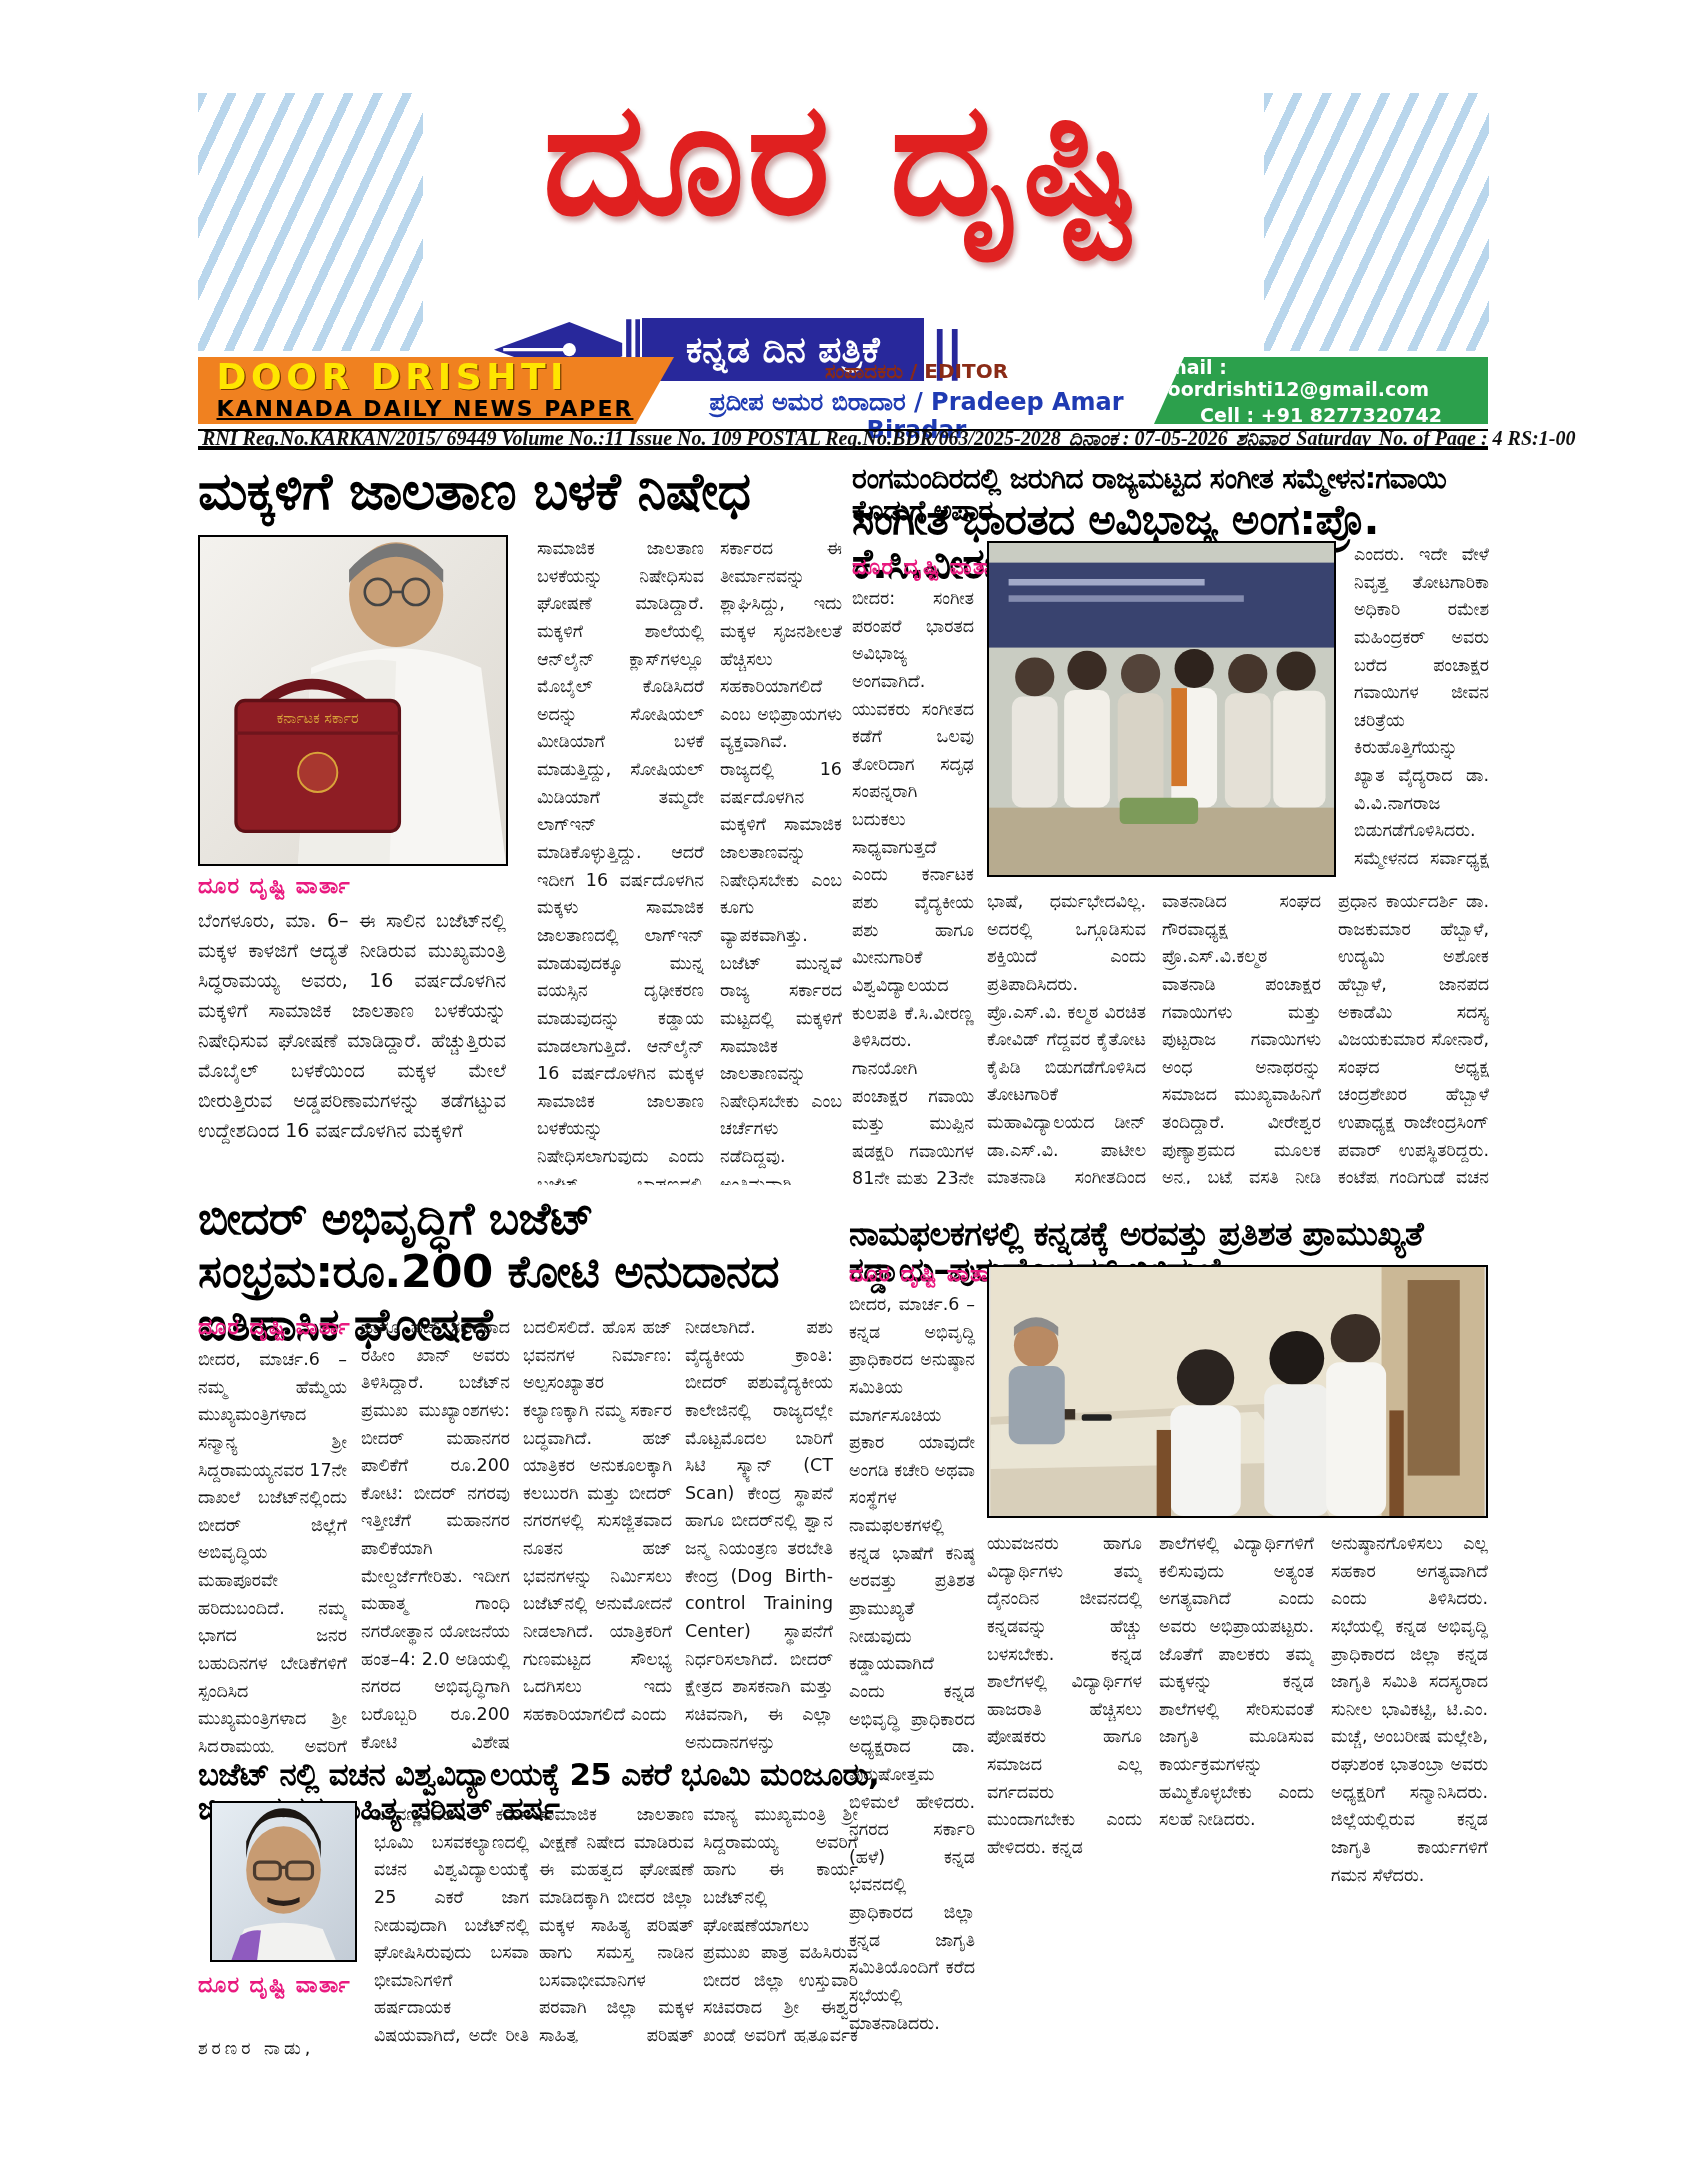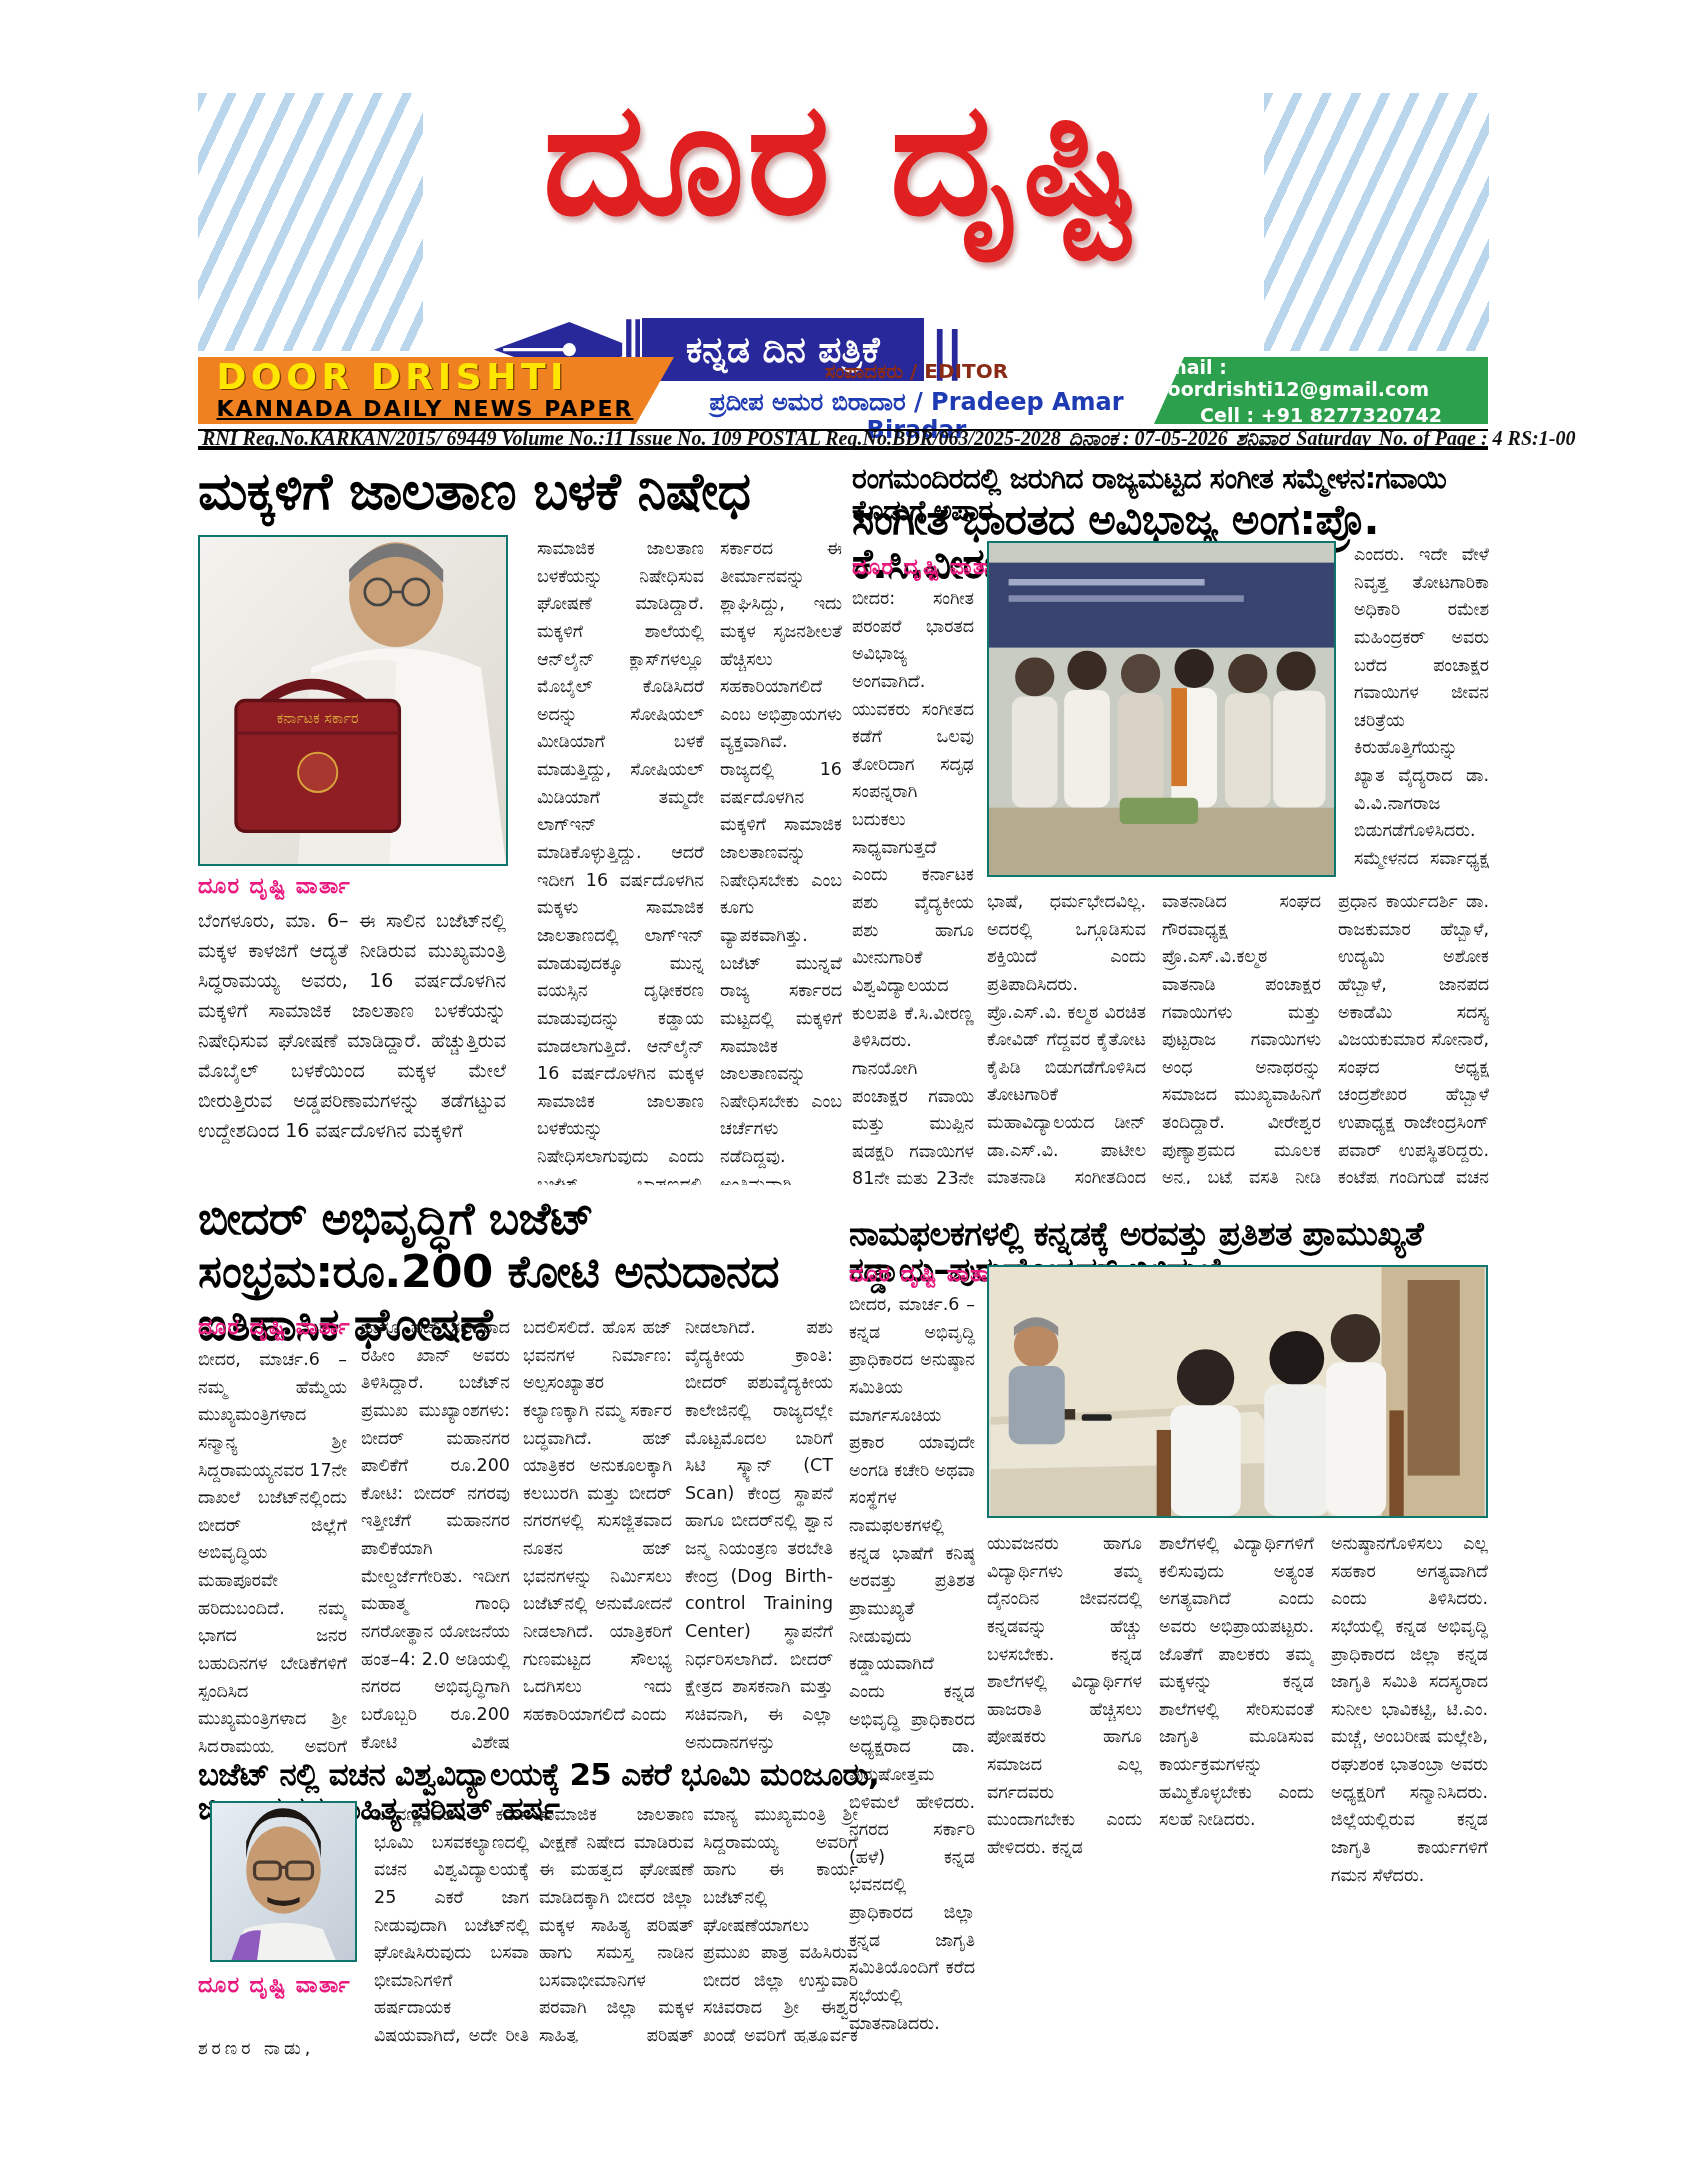--- a/index.html
+++ b/index.html
@@ -35,21 +35,21 @@
   
   .infobar{left:198px;top:429px;width:1290px;height:21px;border-top:2.6px solid #000;border-bottom:4px solid #000;
            display:flex;align-items:center;justify-content:space-between;
            font-family:"Liberation Serif",serif;font-weight:bold;font-size:20px;white-space:nowrap;font-style:italic;}
   .infobar span{padding:0 4px;}
 
   
   .headline{font-weight:bold;color:#000;font-family:"DejaVu Sans",sans-serif;letter-spacing:-0.7px;}
   .byline{font-size:22px;font-weight:bold;color:#e9197f;letter-spacing:1.3px;}
   .col{font-size:17.5px;line-height:1.58;text-align:justify;color:#141414;overflow:hidden;}
-  .photo{border:2px solid #0f766e;overflow:hidden;background:#ddd;}
+  .photo{border:2px solid #000000;overflow:hidden;background:#ddd;}
   .photo svg{display:block;width:100%;height:100%;}
 </style>
 </head>
 <body>
 
 <div class="page">
 
   <div class="abs stripes" style="left:198px;top:93px;width:225px;height:258px;"></div>
   <div class="abs stripes" style="left:1264px;top:93px;width:225px;height:258px;"></div>
 

